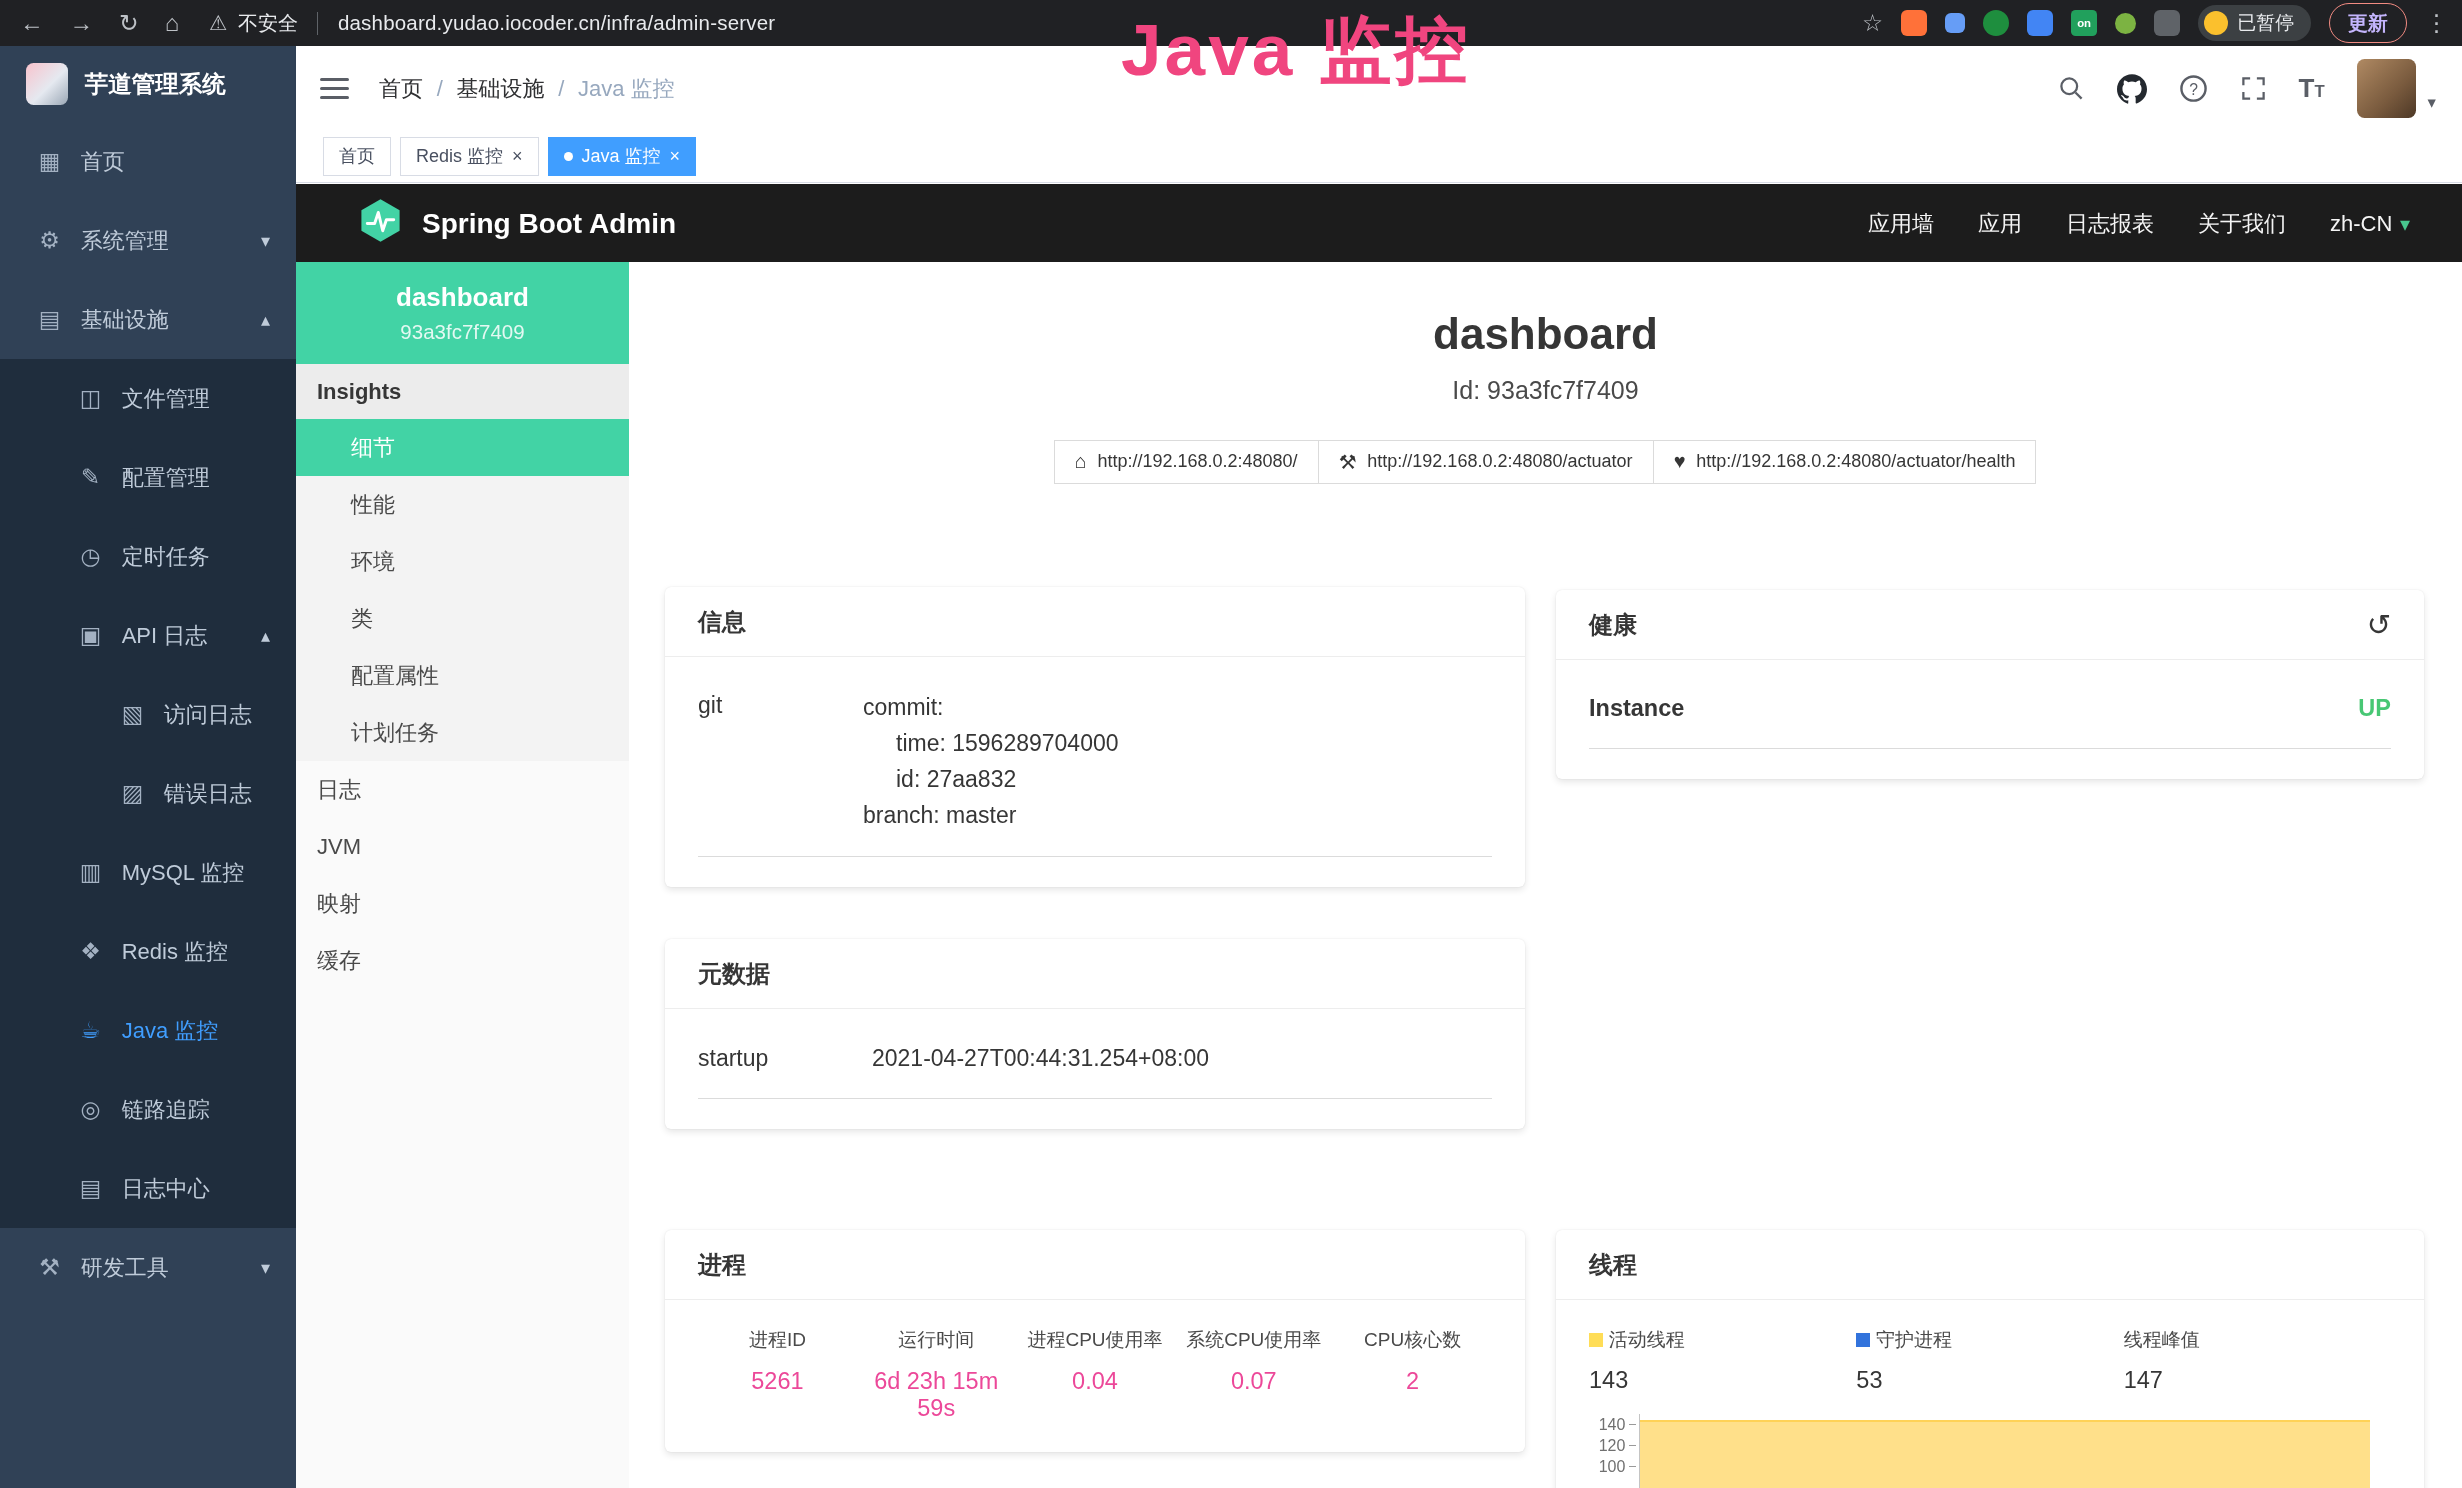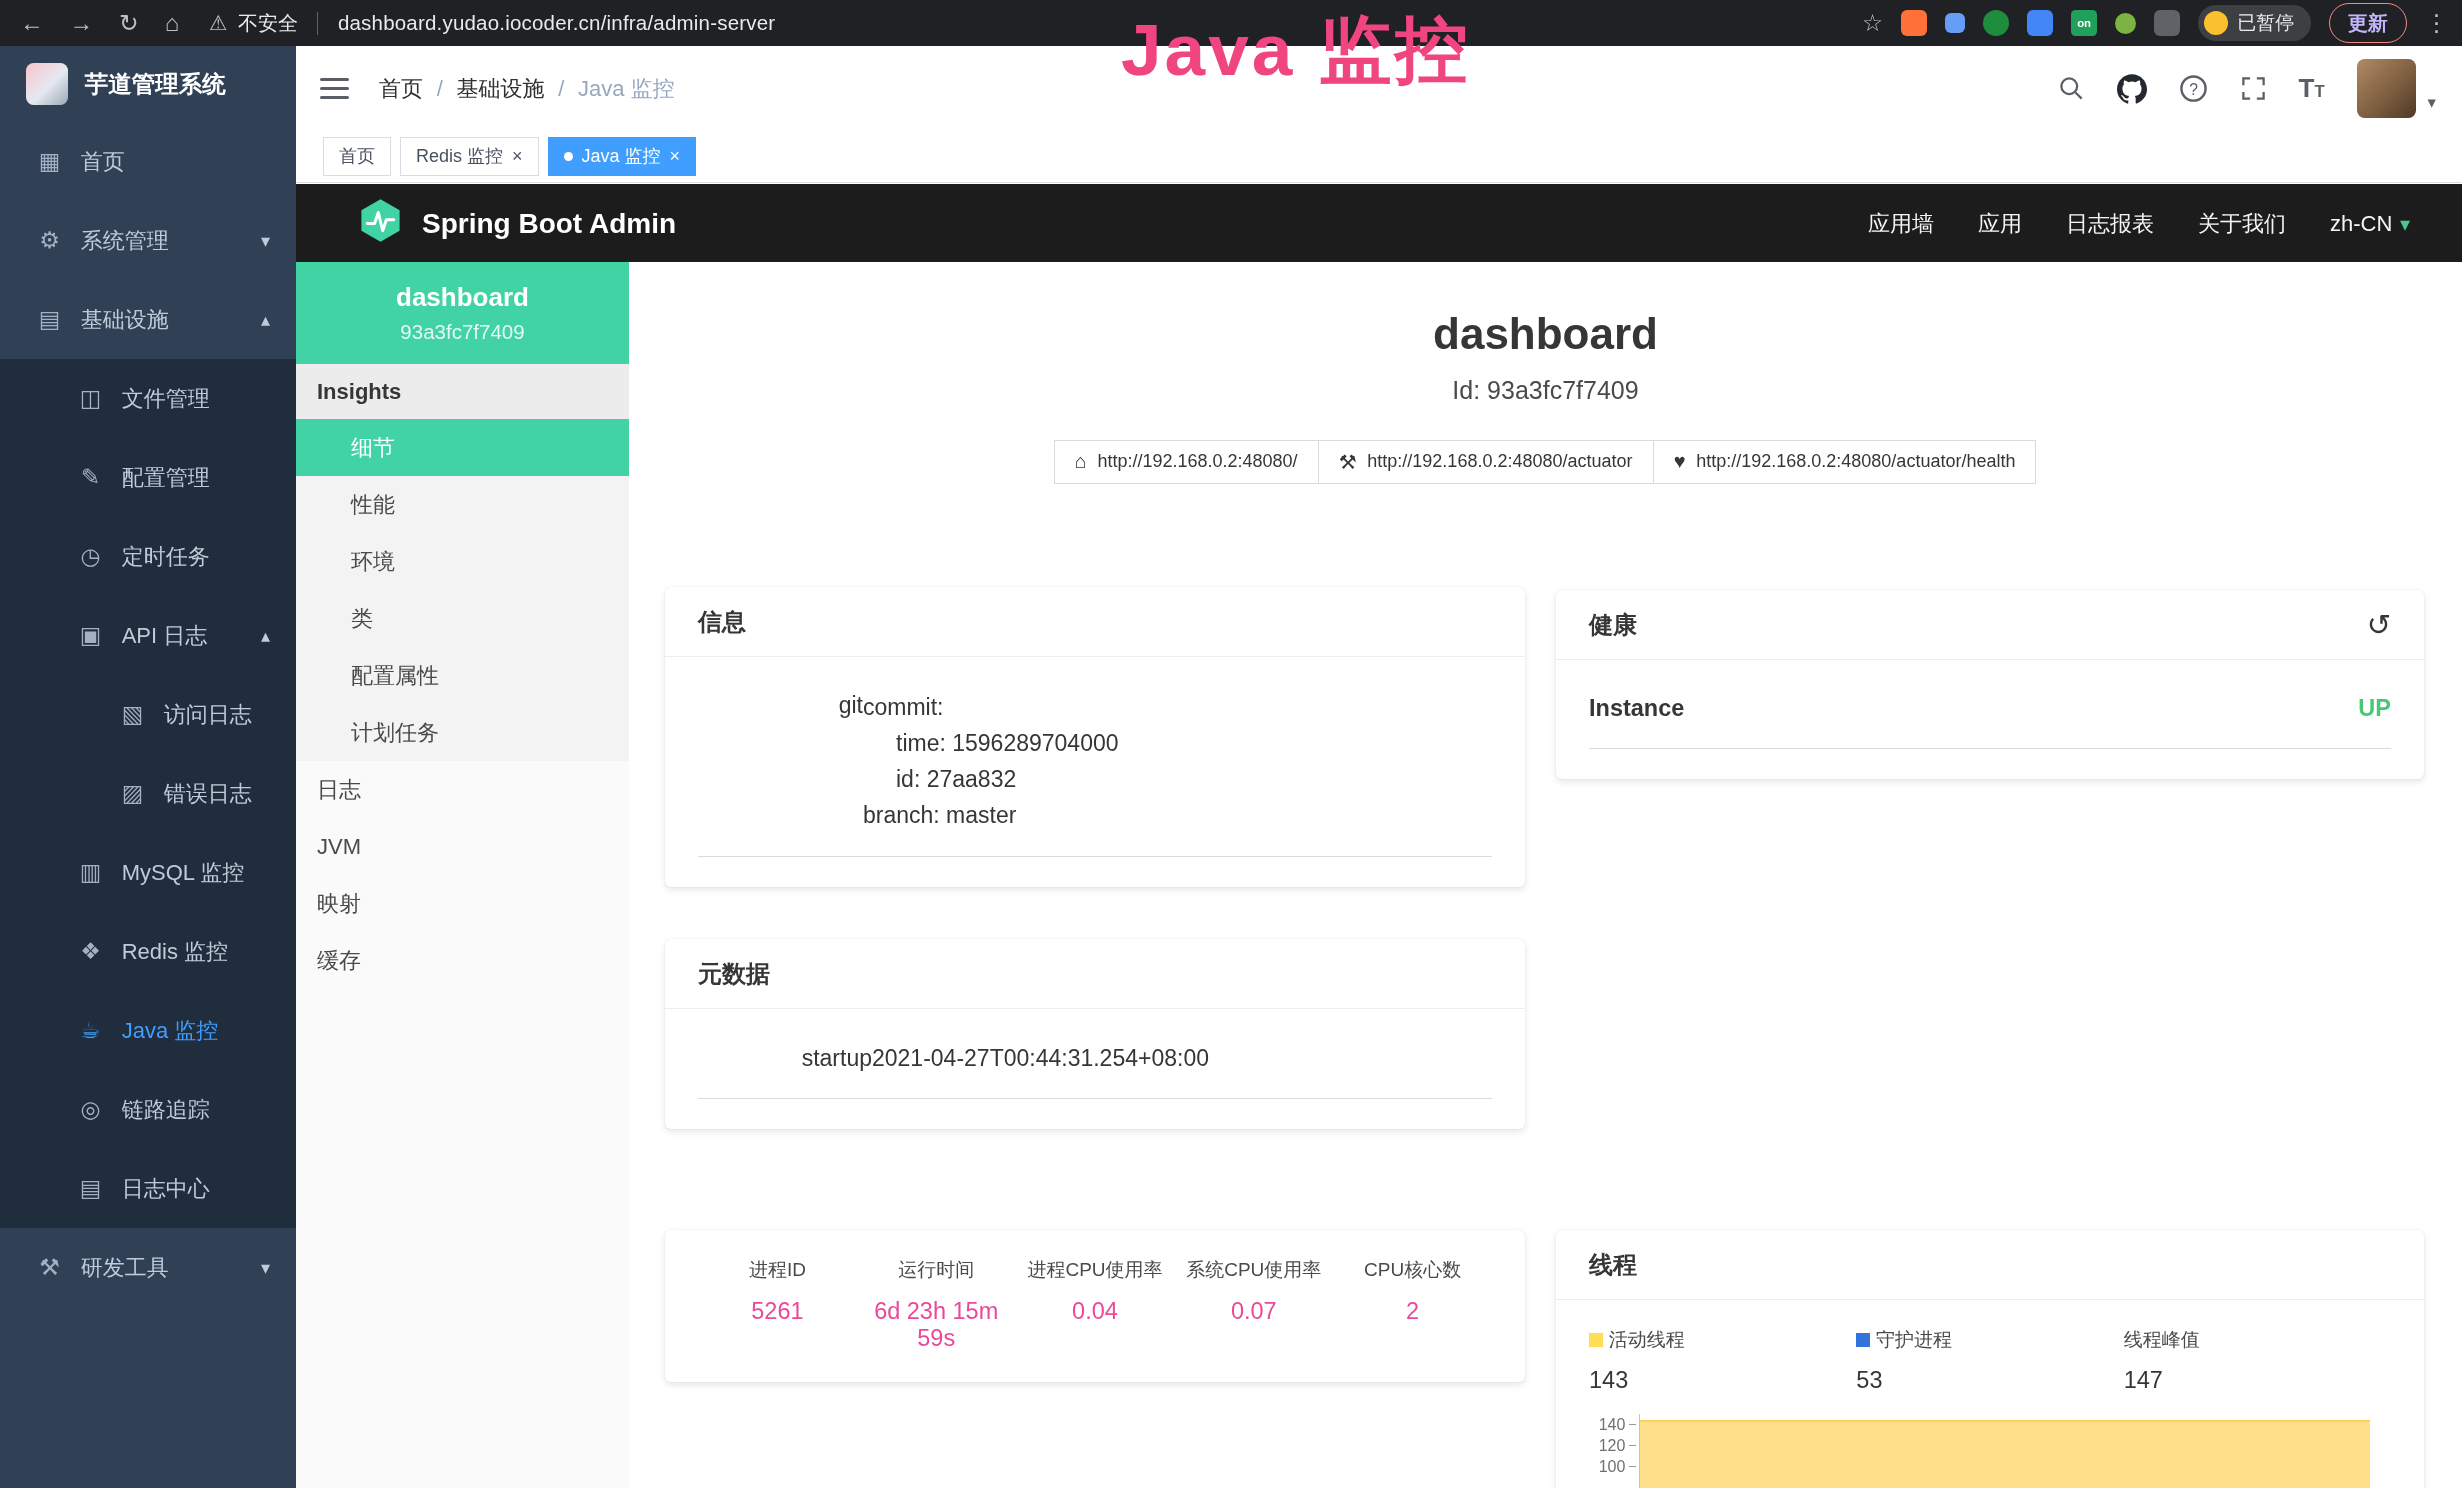--- a/index.html
+++ b/index.html
@@ -121,21 +121,21 @@
   .card-body { padding: 27px 33px 30px; color: #363636; }
   .hist-icon { margin-left: auto; font-size: 29px; font-weight: normal; color: #363636; cursor: pointer; }
 
   .card-info      { left: 36px;   top: 325px;  width: 860px; }
   .card-health    { left: 927px; top: 328px;  width: 868px; }
   .card-metadata  { left: 36px;   top: 677px;  width: 860px; }
   .card-process   { left: 36px;   top: 968px; width: 860px; }
   .card-threads   { left: 927px; top: 968px; width: 868px; height: 326px; }
 
   .kv { display: flex; border-bottom: 1.5px solid #dbdbdb; padding: 4.6px 0 23px; }
-  .kv-key { width: 165px; font-size: 23px; padding-top: 3px; text-align: right; }
+  .kv-key { width: 165px; font-size: 23px; padding-top: 3px; }
   .kv-lines { flex: 1; font-size: 23px; line-height: 36px; }
   .kv-line.indent { padding-left: 33px; }
   .kv2 { display: flex; align-items: center; border-bottom: 1.5px solid #dbdbdb; padding: 9px 0 26px; }
   .kv2 .kv-key { width: 174px; padding-top: 0; }
   .kv2 .kv-value { font-size: 23px; }
 
   .hrow { display: flex; align-items: center; border-bottom: 1.5px solid #dbdbdb; padding: 7.6px 0 26px; }
   .h-key { font-size: 23.5px; font-weight: bold; }
   .h-status { margin-left: auto; font-size: 23.5px; font-weight: bold; color: #48c774; }
 
@@ -419,20 +419,21 @@
     <div class="card-header">元数据</div>
     <div class="card-body">
       <div class="kv2">
         <div class="kv-key">startup</div>
         <div class="kv-value">2021-04-27T00:44:31.254+08:00</div>
       </div>
     </div>
   </div>
 
   <div class="card card-process">
+    <div class="card-header">进程</div>
     <div class="card-body">
       <div class="stats">
         <div class="stat">
           <div class="st-label">进程ID</div>
           <div class="st-value">5261</div>
         </div>
         <div class="stat">
           <div class="st-label">运行时间</div>
           <div class="st-value">6d 23h 15m 59s</div>
         </div>

